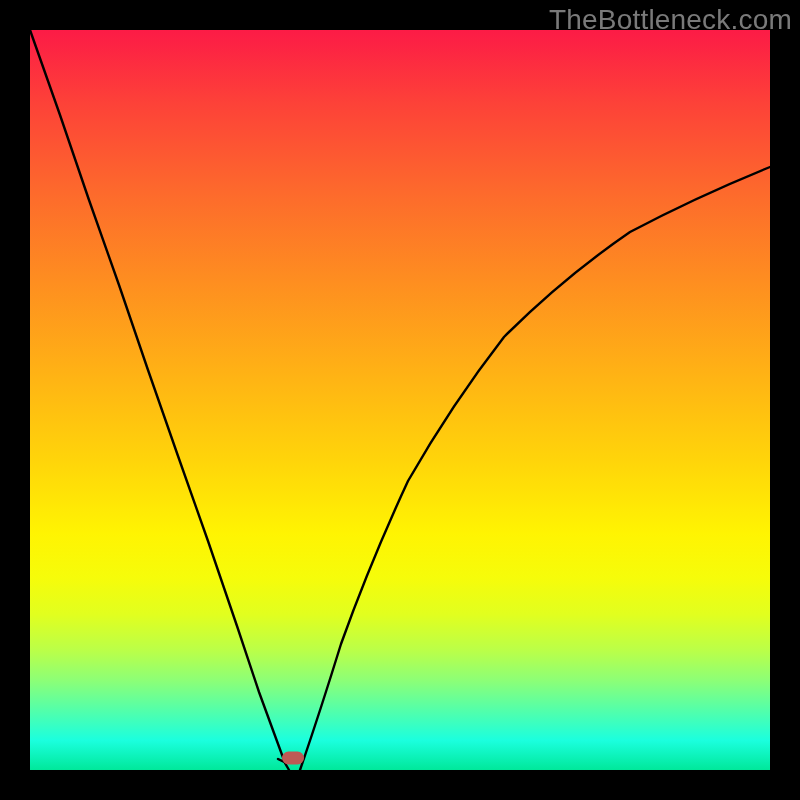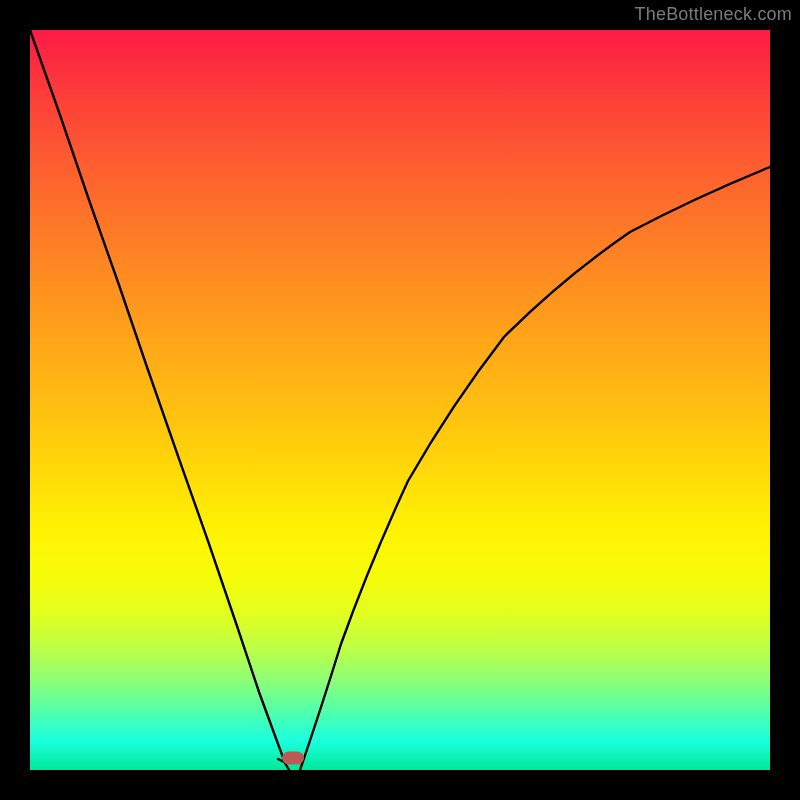--- a/index.html
+++ b/index.html
@@ -53,21 +53,21 @@
     width: 22px;
     height: 13px;
     background: #bd5a55;
     border-radius: 7px;
     transform: translate(-50%, -50%);
   }
   .watermark {
     position: absolute;
     top: 4px;
     right: 8px;
-    font-size: 18px;
+    font-size: 28px;
     color: #7a7a7a;
     font-weight: 500;
     letter-spacing: 0.2px;
   }
 </style>
 </head>
 <body>
 
 <div class="plot-wrap">
 

